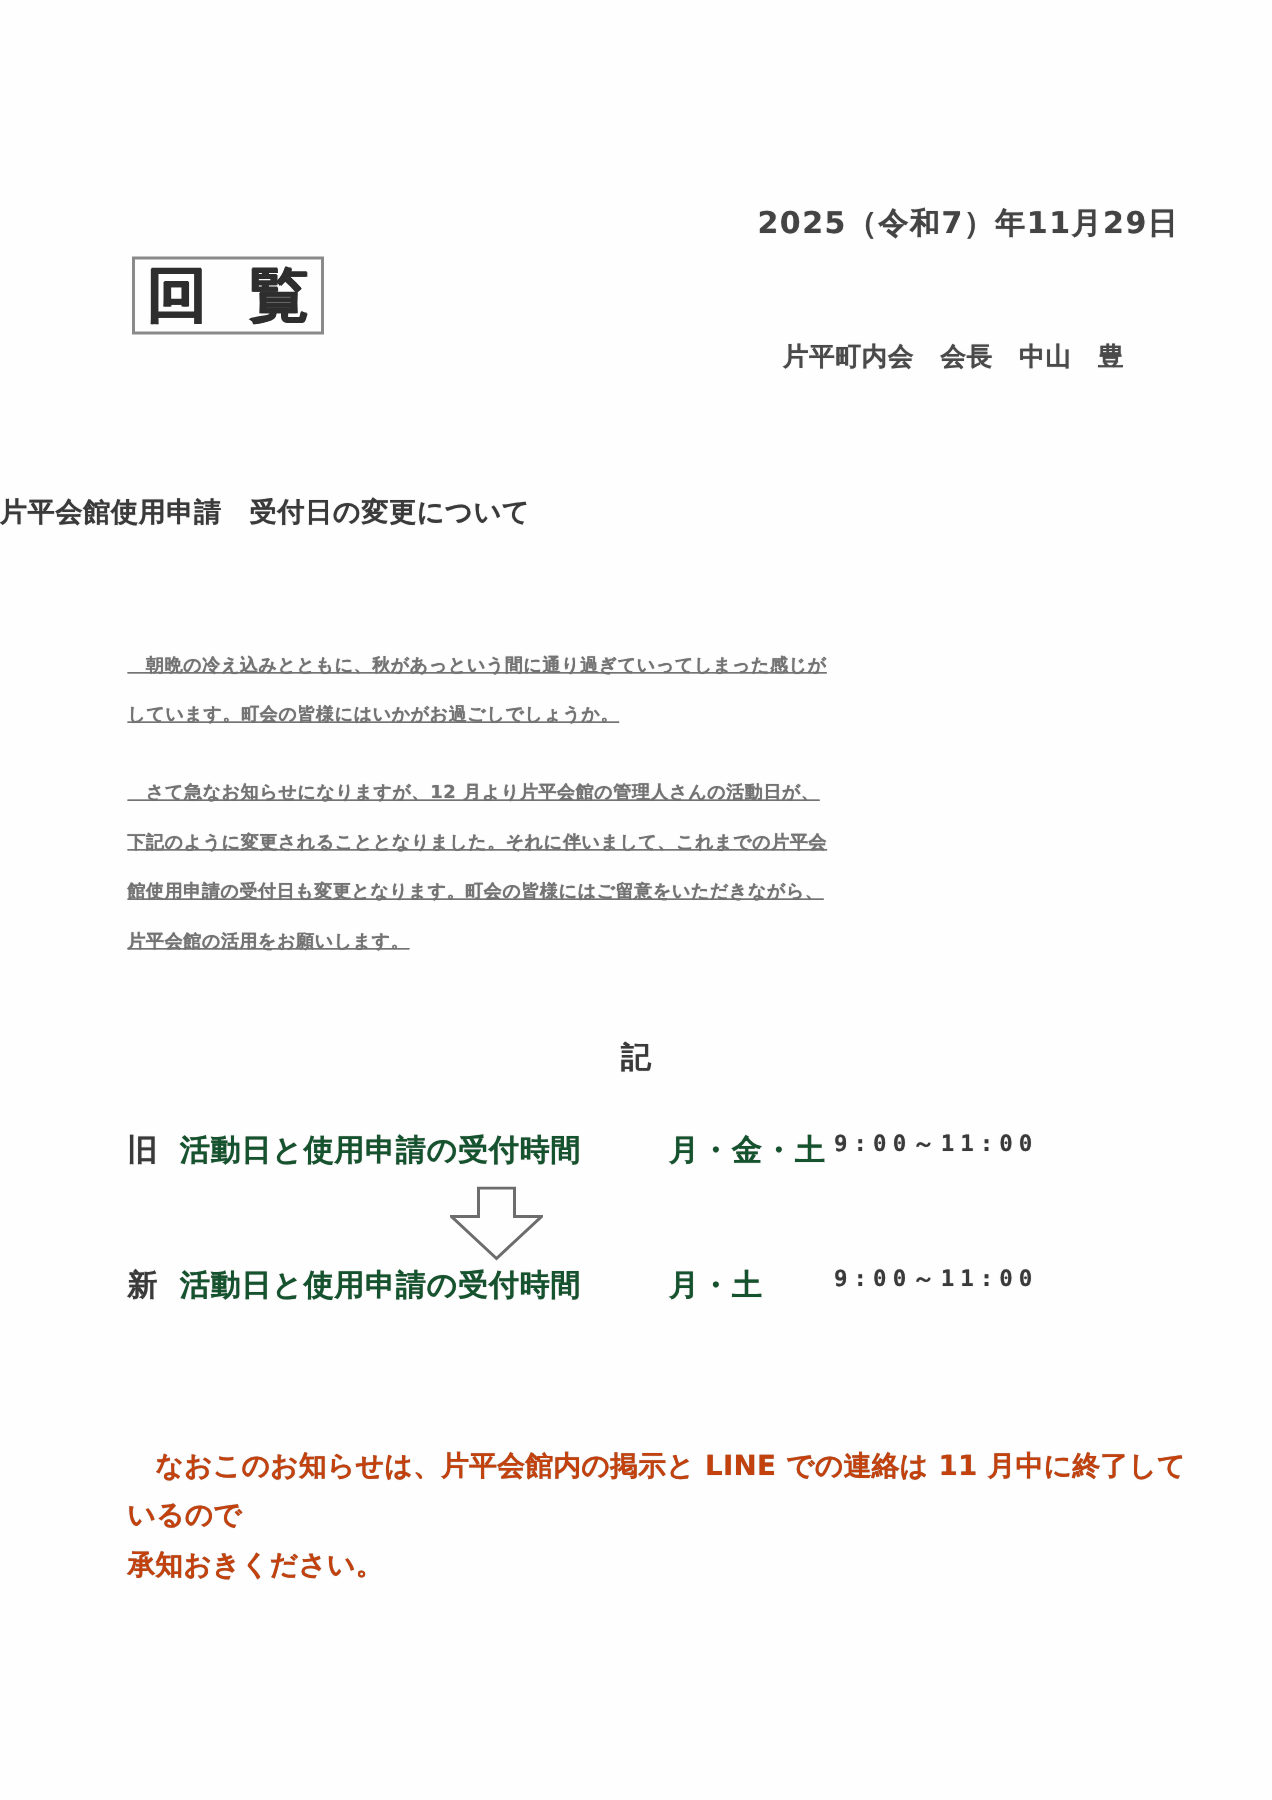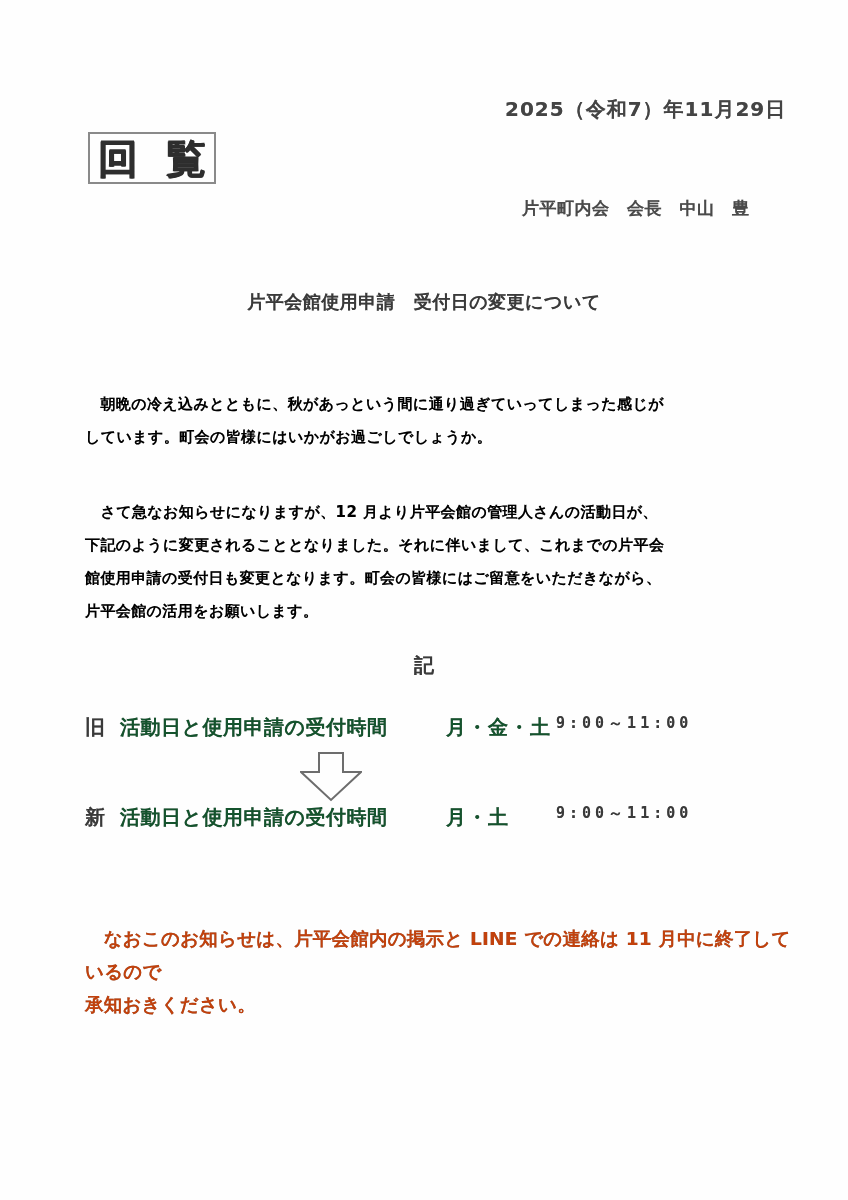--- a/index.html
+++ b/index.html
@@ -9,21 +9,21 @@
   }
   .page {
     position: relative;
     width: 848px;
     height: 1200px;
     background: #fefefe;
     font-family: "DejaVu Sans", sans-serif;
     color: #3f3f3f;
     overflow: hidden;
   }
-  .abs { position: absolute; }
+  .abs { position: absolute; margin-top: 39px; }
   .txt {
     font-weight: 700;
     text-shadow: 0 0 0.6px rgba(70,70,70,0.55);
   }
   .date-line {
     top: 96px;
     left: 505px;
     font-size: 20px;
     letter-spacing: 1px;
     color: #444;
@@ -40,47 +40,48 @@
     align-items: center;
   }
   .stamp-char {
     font-size: 40px;
     line-height: 38px;
     font-weight: 900;
     color: #2e2e2e;
     text-shadow: 0.5px 0.5px 0 #2e2e2e, -0.5px 0.5px 0 #2e2e2e;
   }
   .sender-line {
-    top: 197px;
+    top: 187px;
     left: 522px;
     font-size: 17px;
     letter-spacing: 0.5px;
     color: #4a4a4a;
   }
   .doc-title {
     top: 290px;
     left: 0;
     width: 848px;
-    text-align: center;
+    text-align: left;
     font-size: 18px;
     font-weight: 900;
     letter-spacing: 0.5px;
     color: #3a3a3a;
   }
   .para {
     left: 85px;
     width: 700px;
-    font-size: 15px;
+    font-size: 12px;
     line-height: 33px;
     white-space: pre-line;
     letter-spacing: 0.4px;
-    color: #000000;
+    color: #737373;
+    text-decoration: underline;
   }
   .para1 { top: 388px; }
-  .para2 { top: 496px; }
+  .para2 { top: 473px; }
   .ki-marker {
     top: 652px;
     left: 0;
     width: 848px;
     text-align: center;
     font-size: 20px;
     color: #3a3a3a;
   }
   .sched-row {
     left: 0;

